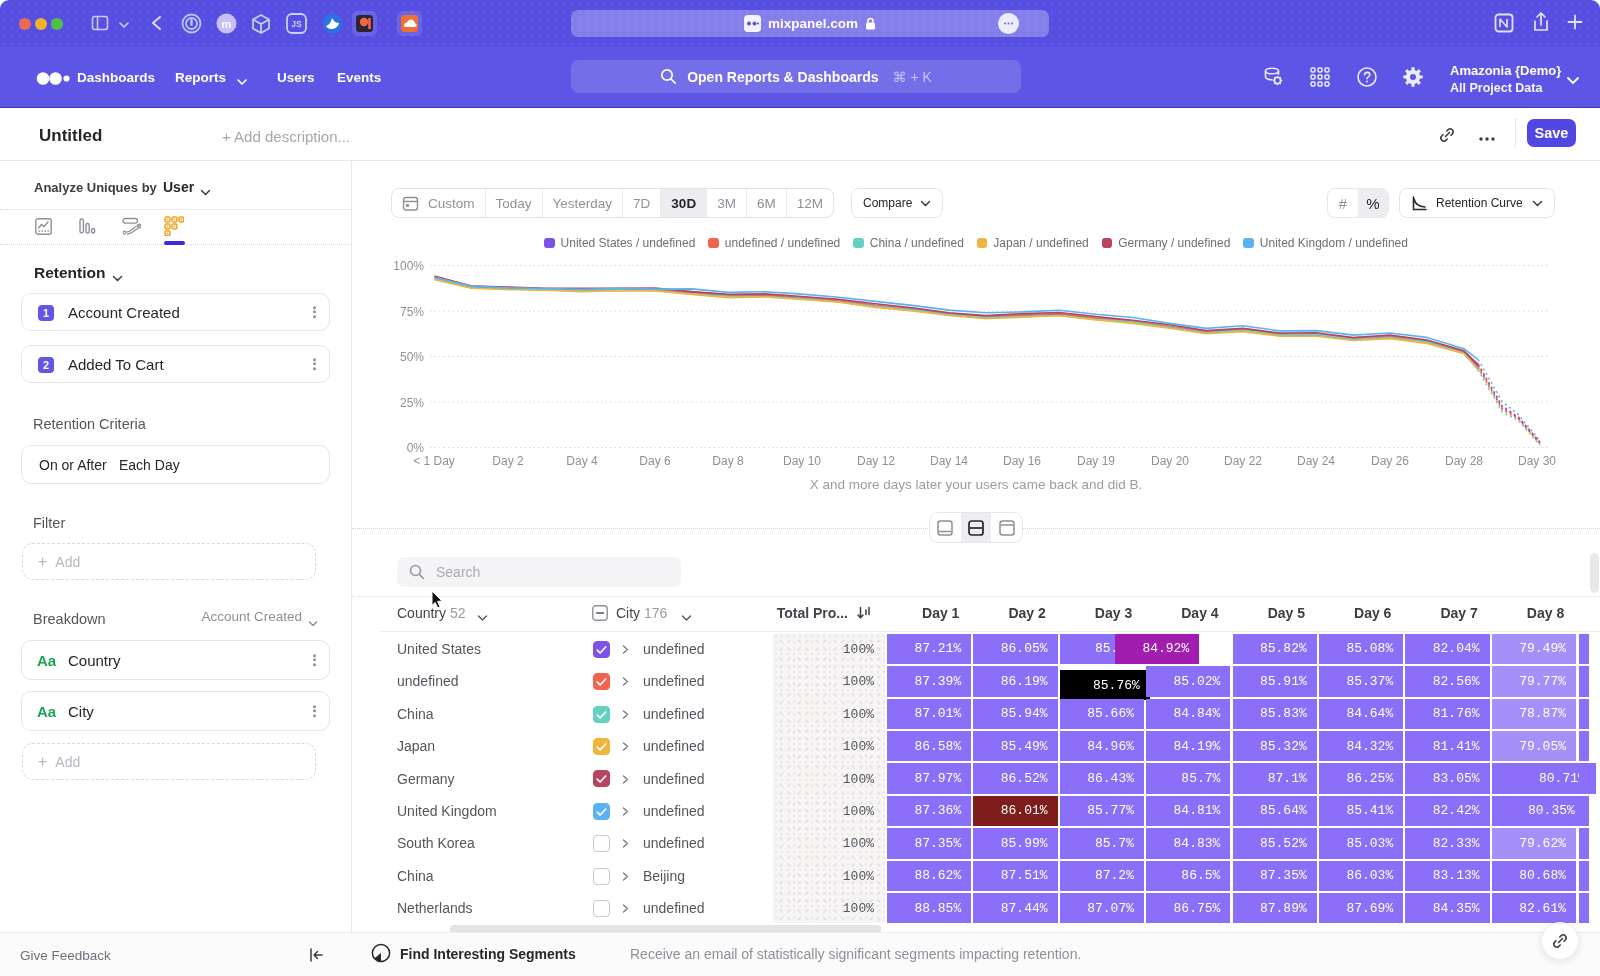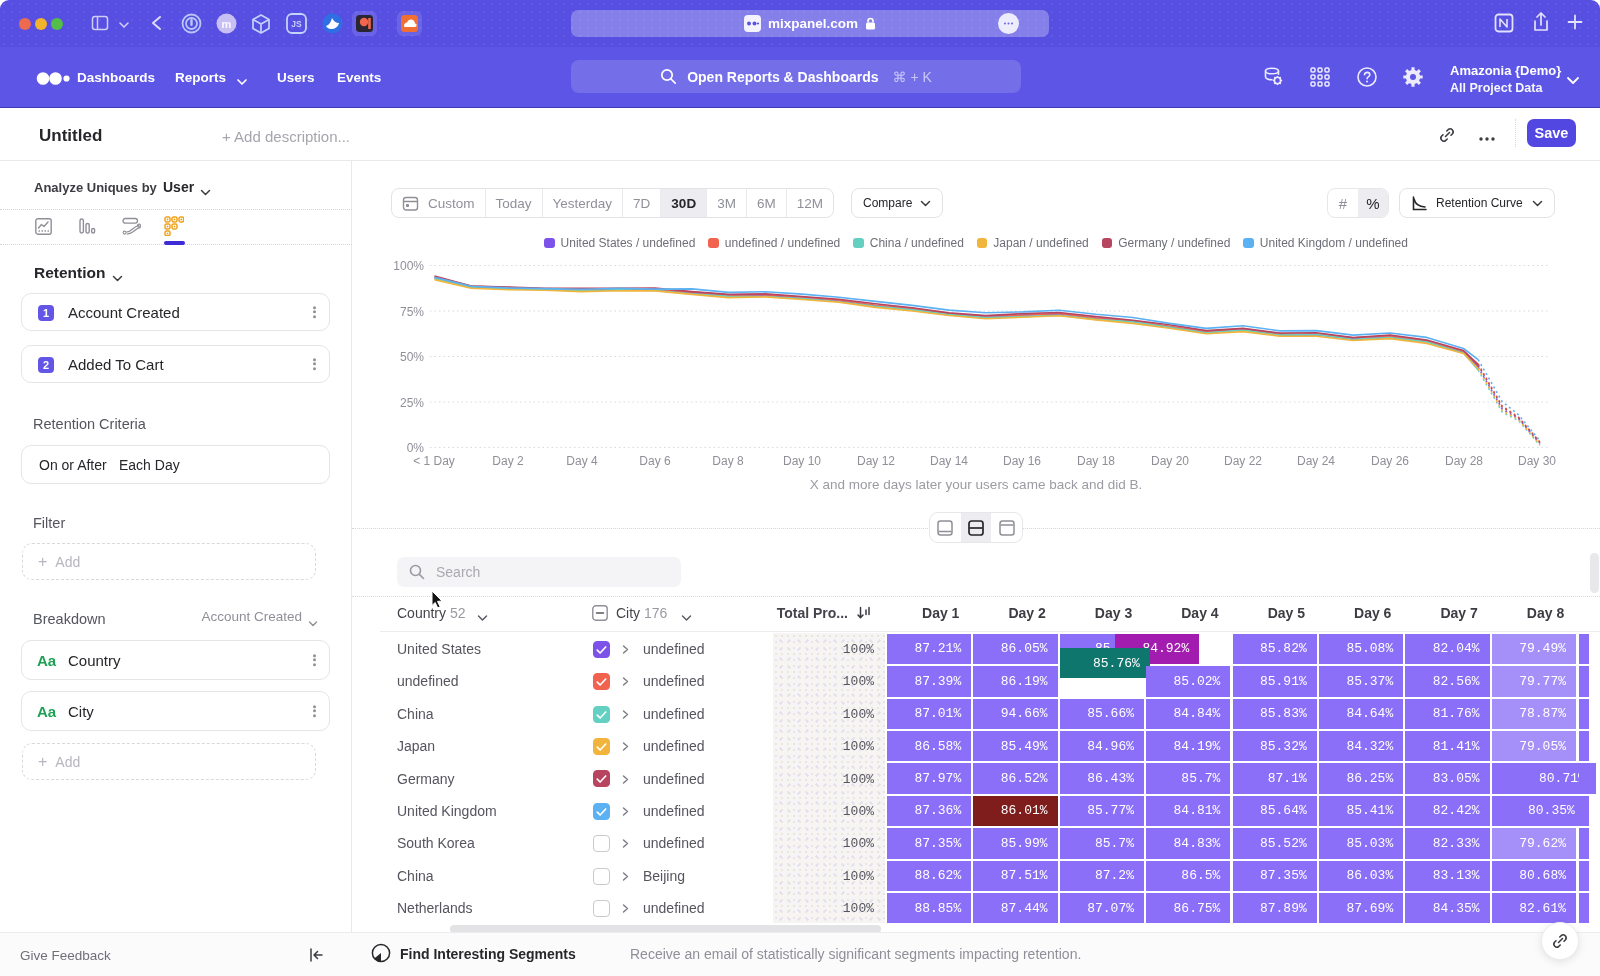--- a/index.html
+++ b/index.html
@@ -370,21 +370,21 @@
 </svg>
 <div class="xlab" style="left:404px;width:60px;top:454px">&lt; 1 Day</div>
 <div class="xlab" style="left:478px;width:60px;top:454px">Day 2</div>
 <div class="xlab" style="left:552px;width:60px;top:454px">Day 4</div>
 <div class="xlab" style="left:625px;width:60px;top:454px">Day 6</div>
 <div class="xlab" style="left:698px;width:60px;top:454px">Day 8</div>
 <div class="xlab" style="left:772px;width:60px;top:454px">Day 10</div>
 <div class="xlab" style="left:846px;width:60px;top:454px">Day 12</div>
 <div class="xlab" style="left:919px;width:60px;top:454px">Day 14</div>
 <div class="xlab" style="left:992px;width:60px;top:454px">Day 16</div>
-<div class="xlab" style="left:1066px;width:60px;top:454px">Day 18</div>
+<div class="xlab" style="left:1066px;width:60px;top:454px">Day 19</div>
 <div class="xlab" style="left:1140px;width:60px;top:454px">Day 20</div>
 <div class="xlab" style="left:1213px;width:60px;top:454px">Day 22</div>
 <div class="xlab" style="left:1286px;width:60px;top:454px">Day 24</div>
 <div class="xlab" style="left:1360px;width:60px;top:454px">Day 26</div>
 <div class="xlab" style="left:1434px;width:60px;top:454px">Day 28</div>
 <div class="xlab" style="left:1507px;width:60px;top:454px">Day 30</div>
 <div class="caption">X and more days later your users came back and did B.</div>
 
 <div style="position:absolute;left:352px;top:528px;width:1248px;border-top:1px dotted #d4d4da"></div>
 <div class="vt">
@@ -466,40 +466,40 @@
       <path d="M3.5 8.2l3 3 6-6.4" fill="none" stroke="#fff" stroke-width="1.8" stroke-linecap="round" stroke-linejoin="round"></path>
     </svg>
   </div>
 <div class="rchev" style="left:621px;top:681.4px"><svg width="9" height="9" viewBox="0 0 9 9">
       <path d="M2.5 1l4 3.5-4 3.5" fill="none" stroke="#7a7a83" stroke-width="1.4" stroke-linecap="round" stroke-linejoin="round"></path>
     </svg></div>
 <div class="rowtxt" style="left:643px;top:681.4px">undefined</div>
 <div class="mono tot" style="left:764px;top:681.4px">100%</div>
 <div class="pcell" style="left:887.0px;top:666.2px;width:84.2px;background:#8b6ff8">87.39%</div>
 <div class="pcell" style="left:973.4px;top:666.2px;width:84.2px;background:#8b6ff8">86.19%</div>
-<div class="pcell" style="left:1059.8px;top:648px;width:90px;background:#0f766e">85.76%</div>
+<div class="pcell" style="left:1059.8px;top:670px;width:90px;background:#000000">85.76%</div>
 <div class="pcell" style="left:1146.2px;top:666.2px;width:84.2px;background:#8b6ff8">85.02%</div>
 <div class="pcell" style="left:1232.6px;top:666.2px;width:84.2px;background:#8b6ff8">85.91%</div>
 <div class="pcell" style="left:1319.0px;top:666.2px;width:84.2px;background:#8b6ff8">85.37%</div>
 <div class="pcell" style="left:1405.4px;top:666.2px;width:84.2px;background:#8b6ff8">82.56%</div>
 <div class="pcell" style="left:1491.8px;top:666.2px;width:84.2px;background:#a490f8">79.77%</div>
 <div class="pcell" style="left:1579.0px;top:666.2px;width:8px;background:#8b6ff8"></div>
 <div class="rowtxt" style="left:397px;top:713.8px">China</div>
 <div class="cb" style="left:593px;top:706px;background:#63d0c2;border-color:#63d0c2">
     <svg width="16" height="16" viewBox="0 0 16 16">
       <path d="M3.5 8.2l3 3 6-6.4" fill="none" stroke="#fff" stroke-width="1.8" stroke-linecap="round" stroke-linejoin="round"></path>
     </svg>
   </div>
 <div class="rchev" style="left:621px;top:713.8px"><svg width="9" height="9" viewBox="0 0 9 9">
       <path d="M2.5 1l4 3.5-4 3.5" fill="none" stroke="#7a7a83" stroke-width="1.4" stroke-linecap="round" stroke-linejoin="round"></path>
     </svg></div>
 <div class="rowtxt" style="left:643px;top:713.8px">undefined</div>
 <div class="mono tot" style="left:764px;top:713.8px">100%</div>
 <div class="pcell" style="left:887.0px;top:698.6px;width:84.2px;background:#8b6ff8">87.01%</div>
-<div class="pcell" style="left:973.4px;top:698.6px;width:84.2px;background:#8b6ff8">94.66%</div>
+<div class="pcell" style="left:973.4px;top:698.6px;width:84.2px;background:#8b6ff8">85.94%</div>
 <div class="pcell" style="left:1059.8px;top:698.6px;width:84.2px;background:#8b6ff8">85.66%</div>
 <div class="pcell" style="left:1146.2px;top:698.6px;width:84.2px;background:#8b6ff8">84.84%</div>
 <div class="pcell" style="left:1232.6px;top:698.6px;width:84.2px;background:#8b6ff8">85.83%</div>
 <div class="pcell" style="left:1319.0px;top:698.6px;width:84.2px;background:#8b6ff8">84.64%</div>
 <div class="pcell" style="left:1405.4px;top:698.6px;width:84.2px;background:#8b6ff8">81.76%</div>
 <div class="pcell" style="left:1491.8px;top:698.6px;width:84.2px;background:#a490f8">78.87%</div>
 <div class="pcell" style="left:1579.0px;top:698.6px;width:8px;background:#8b6ff8"></div>
 <div class="rowtxt" style="left:397px;top:746.2px">Japan</div>
 <div class="cb" style="left:593px;top:738px;background:#f1b43c;border-color:#f1b43c">
     <svg width="16" height="16" viewBox="0 0 16 16">

